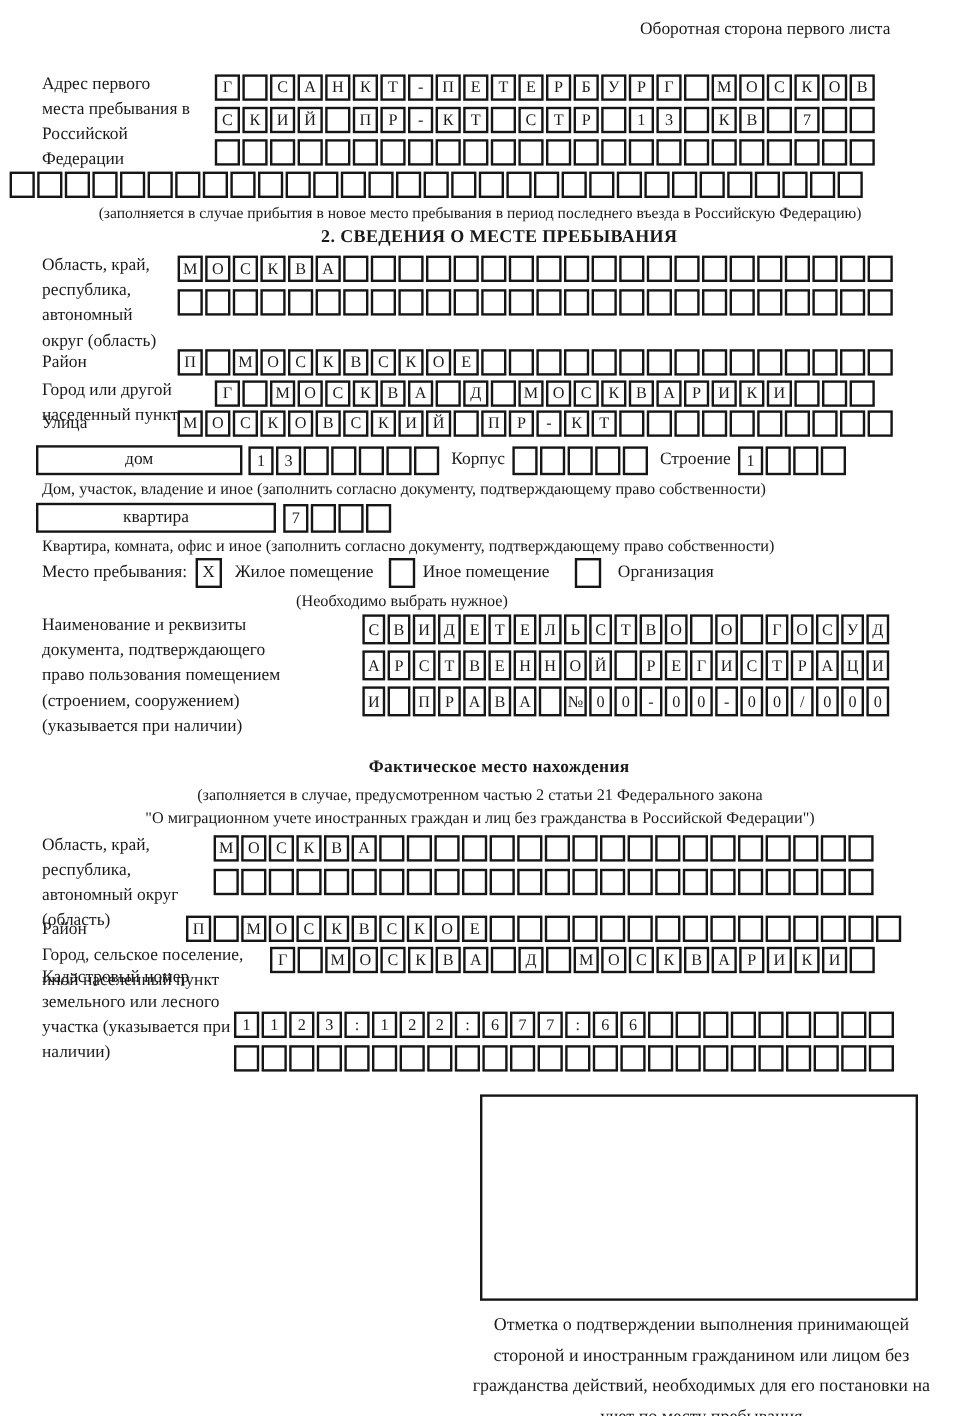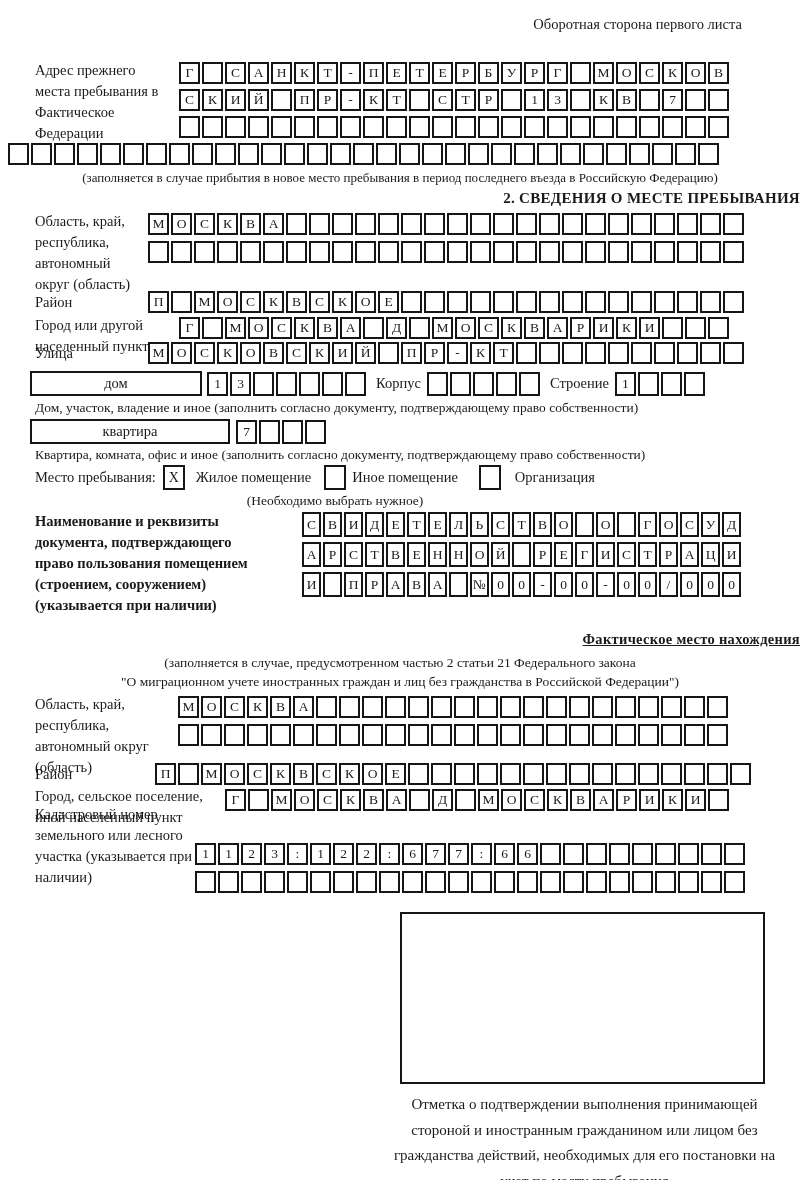--- a/index.html
+++ b/index.html
@@ -1,21 +1,21 @@
 <!DOCTYPE html>
 <html><head>
 <meta charset="utf-8">
 <style>
   * { margin:0; padding:0; box-sizing:border-box; }
   html,body { width:800px; height:1180px; background:#ffffff; }
   body { font-family:"Liberation Serif", "DejaVu Serif", serif; color:#1a1a1a; position:relative; overflow:hidden; }
   .abs { position:absolute; }
   .lbl { font-size:14.5px; line-height:1.45; }
   .note { font-size:13px; text-align:center; width:100%; }
-  .title { font-size:15px; font-weight:bold; text-align:right; width:100%; letter-spacing:.3px;padding-left:32px; }
+  .title { font-size:15px; font-weight:bold; text-align:center; width:100%; letter-spacing:.3px;padding-left:32px; }
   .cellrow { display:flex; gap:2px; }
   .rows-v { display:flex; flex-direction:column; gap:5px; }
   .rows-v2 { display:flex; flex-direction:column; gap:6px; }
   .cell {
     width:21px; height:22px; border:2px solid #161616; background:#fff;
     display:flex; align-items:center; justify-content:center;
     font-size:13.5px; font-family:"Liberation Serif", serif; flex:0 0 auto;
   }
   .doc .cell { width:19px; height:25px; }
   .tall .cell { height:24px; }
@@ -27,21 +27,21 @@
   .cb { width:22px; height:25px; border:2px solid #161616; display:flex; align-items:center; justify-content:center; font-size:14px; flex:0 0 auto; }
   .cap { font-size:13.5px;text-align:center; }
   .bigbox { border:2px solid #161616; background:#fff; }
   .caption-c { font-size:15px; text-align:center; line-height:1.7; }
 </style>
 </head>
 <body>
 
 <div class="abs" style="top:16px; right:58px; font-size:14.5px;">Оборотная сторона первого листа</div>
 
-<div class="abs lbl" style="left:35px; top:60px; width:128px;">Адрес прежнего места пребывания в Фактическое Федерации</div>
+<div class="abs lbl" style="left:35px; top:60px; width:128px;">Адрес первого места пребывания в Российской Федерации</div>
 <div class="abs rows-v" style="left:179px; top:62px;">
   <div class="cellrow">
       <div class="cell">Г</div>
       <div class="cell"></div>
       <div class="cell">С</div>
       <div class="cell">А</div>
       <div class="cell">Н</div>
       <div class="cell">К</div>
       <div class="cell">Т</div>
       <div class="cell">-</div>
@@ -344,21 +344,21 @@
   <span class="lbl">Место пребывания:</span>
   <span class="cb" style="margin-left:7px;">X</span>
   <span class="lbl" style="margin-left:11px;">Жилое помещение</span>
   <span class="cb" style="margin-left:13px;"></span>
   <span class="lbl" style="margin-left:6px;">Иное помещение</span>
   <span class="cb" style="margin-left:21px;"></span>
   <span class="lbl" style="margin-left:14px;">Организация</span>
 </div>
 <div class="abs cap" style="left:150px; top:493px; width:370px; text-align:center;">(Необходимо выбрать нужное)</div>
 
-<div class="abs lbl" style="left:35px; top:511px; width:215px;font-weight:bold;">Наименование и реквизиты документа, подтверждающего право пользования помещением (строением, сооружением) (указывается при наличии)</div>
+<div class="abs lbl" style="left:35px; top:511px; width:215px;">Наименование и реквизиты документа, подтверждающего право пользования помещением (строением, сооружением) (указывается при наличии)</div>
 <div class="abs rows-v doc" style="left:302px; top:512px;">
   <div class="cellrow">
       <div class="cell">С</div>
       <div class="cell">В</div>
       <div class="cell">И</div>
       <div class="cell">Д</div>
       <div class="cell">Е</div>
       <div class="cell">Т</div>
       <div class="cell">Е</div>
       <div class="cell">Л</div>
@@ -417,21 +417,21 @@
       <div class="cell">-</div>
       <div class="cell">0</div>
       <div class="cell">0</div>
       <div class="cell">/</div>
       <div class="cell">0</div>
       <div class="cell">0</div>
       <div class="cell">0</div>
     </div>
 </div>
 
-<div class="abs title" style="top:631px; left:0; font-size:14.5px;text-decoration:underline;">Фактическое место нахождения</div>
+<div class="abs title" style="top:631px; left:0; font-size:14.5px;">Фактическое место нахождения</div>
 <div class="abs note" style="top:655px; left:0; font-size:13.5px;">(заполняется в случае, предусмотренном частью 2 статьи 21 Федерального закона</div>
 <div class="abs note" style="top:674px; left:0; font-size:13.5px;">"О миграционном учете иностранных граждан и лиц без гражданства в Российской Федерации")</div>
 
 <div class="abs lbl" style="left:35px; top:694px; width:125px;">Область, край, республика, автономный округ (область)</div>
 <div class="abs rows-v2" style="left:178px; top:696px;">
   <div class="cellrow">
       <div class="cell">М</div>
       <div class="cell">О</div>
       <div class="cell">С</div>
       <div class="cell">К</div>

